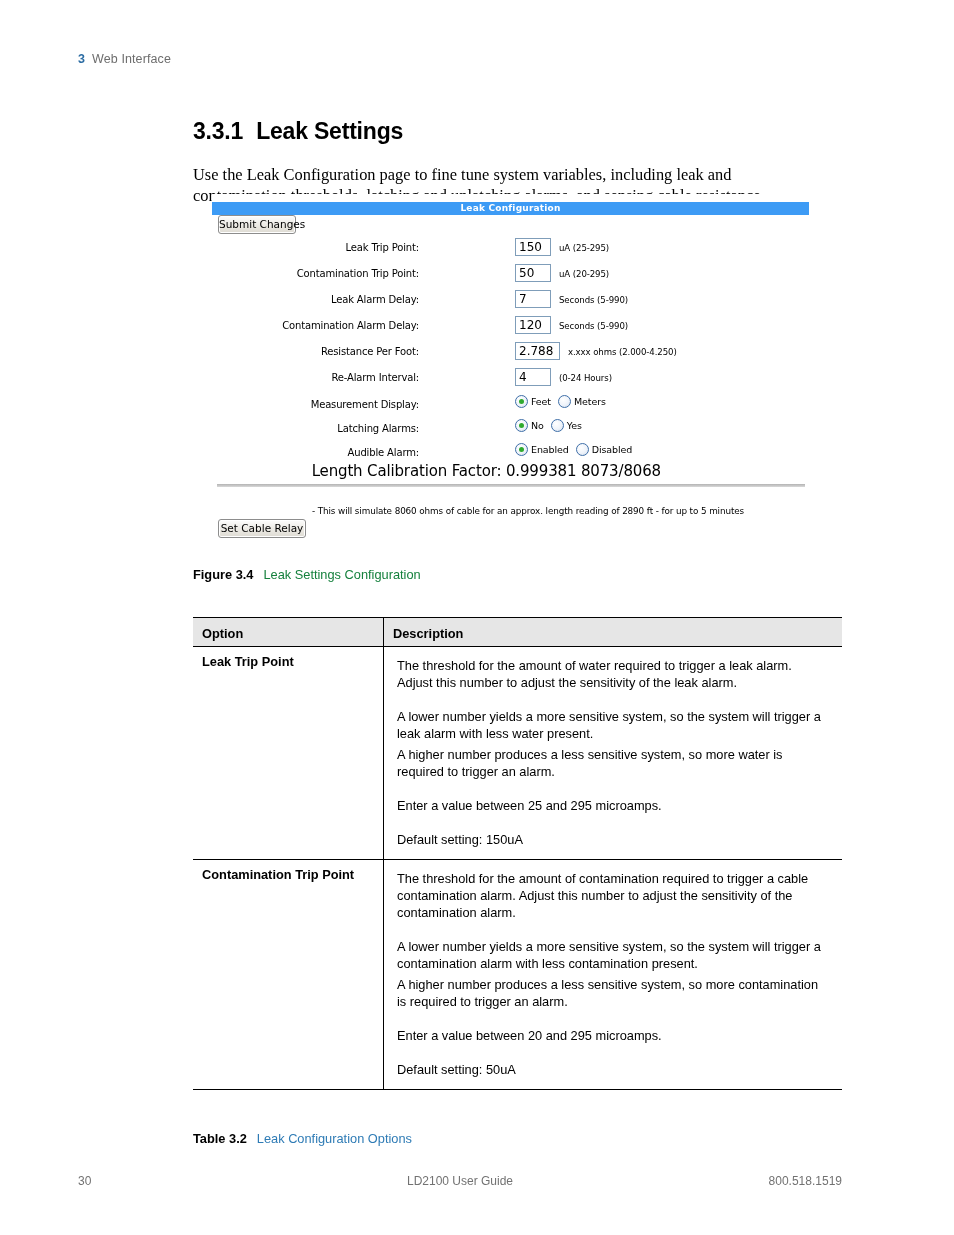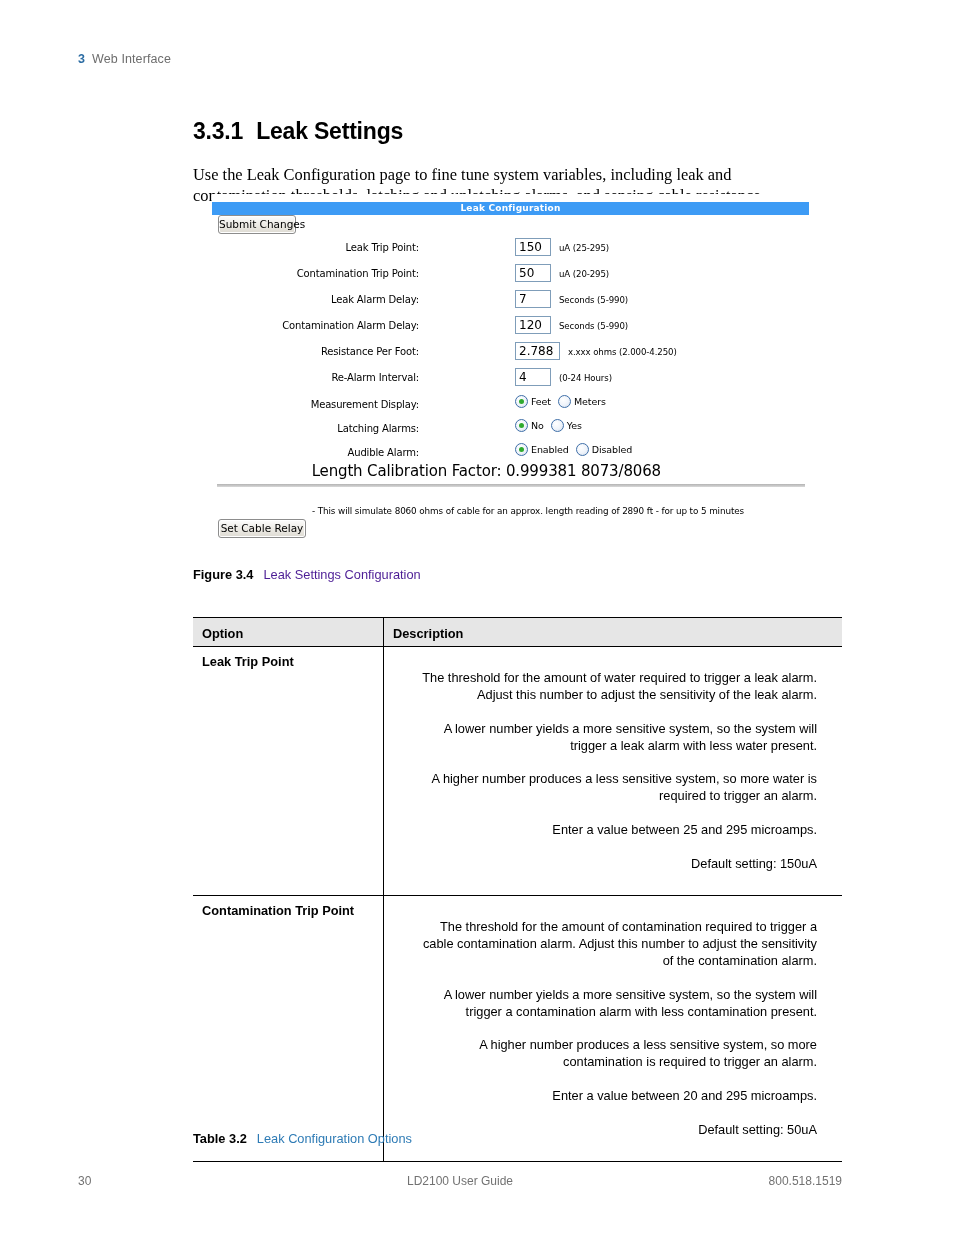--- a/index.html
+++ b/index.html
@@ -223,21 +223,21 @@
 
   
   .figure-caption {
     position: absolute;
     left: 193px;
     top: 567px;
     font-size: 12.8px;
     white-space: nowrap;
   }
   .figure-caption .cap-num { font-weight: bold; margin-right: 10px; }
-  .figure-caption .cap-text { color: #4c1d95; }
+  .figure-caption .cap-text { color: #15803d; }
 
   
   .options-table {
     position: absolute;
     left: 193px;
     top: 617px;
     width: 649px;
     border-collapse: collapse;
     font-size: 12.8px;
   }
@@ -257,21 +257,21 @@
     padding-bottom: 4px;
   }
   .options-table thead th.col-option { width: 172px; border-right: 1px solid #000; }
   .options-table tbody td { border-bottom: 1px solid #000; }
   .options-table tbody td.col-option {
     font-weight: bold;
     border-right: 1px solid #000;
     width: 172px;
   }
   .options-table tbody tr:last-child td { border-bottom: 1.6px solid #000; }
-  .desc-para { margin: 16px; text-align: right; }
+  .desc-para { margin: 4px; }
   .desc-para + .desc-para { margin-top: 17px; }
   .desc-para.tight { margin-top: 0; }
 
   
   .table-caption {
     position: absolute;
     left: 193px;
     top: 1131px;
     font-size: 12.8px;
     white-space: nowrap;

